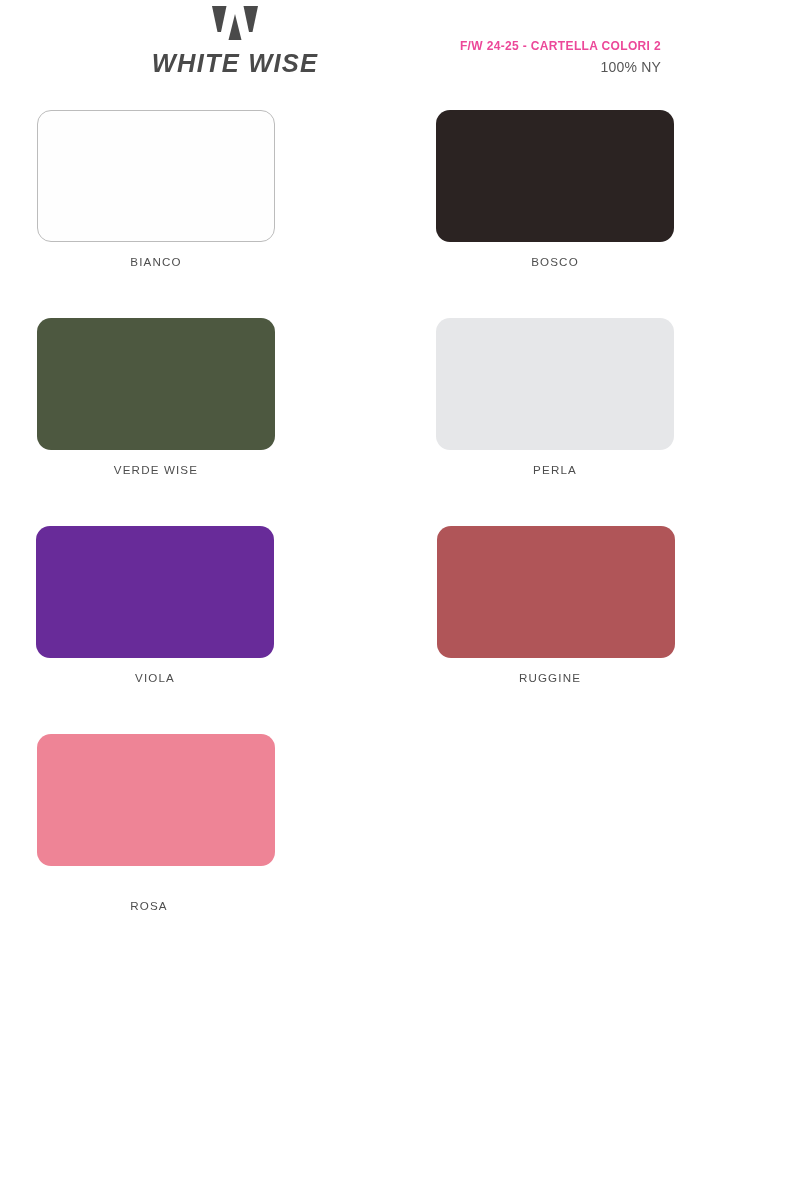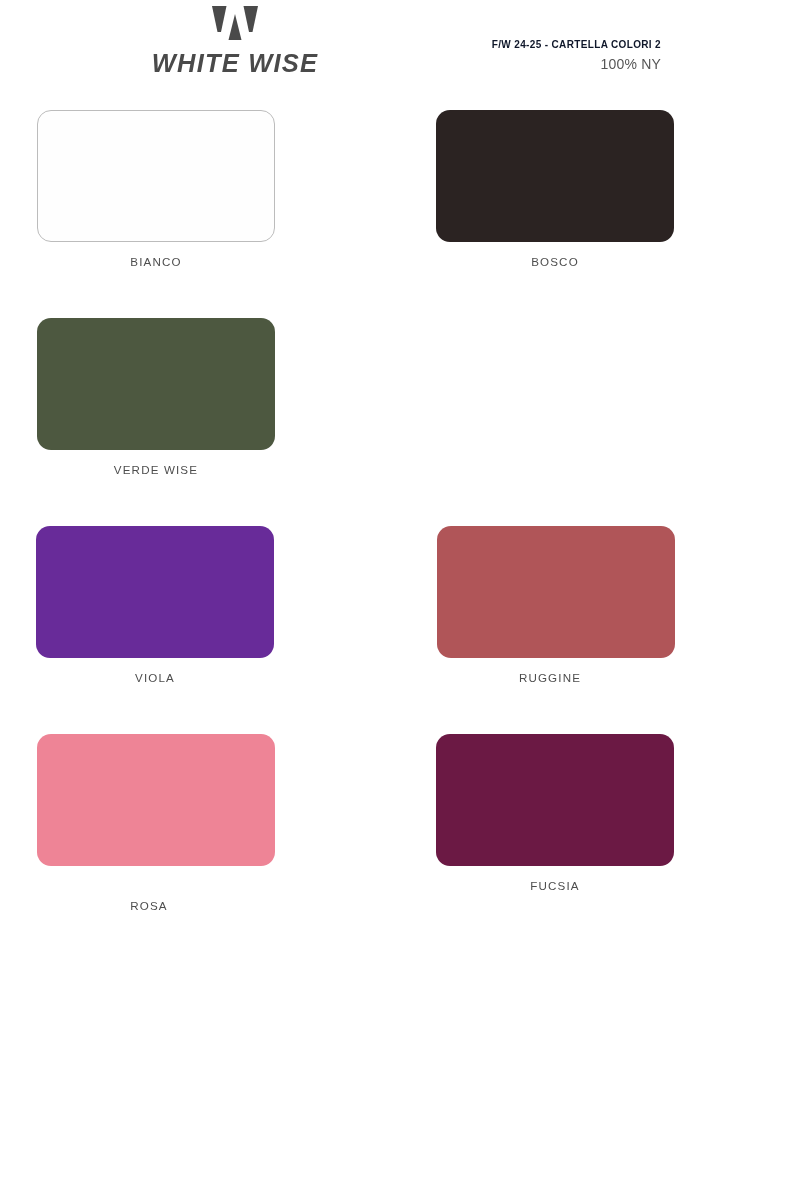--- a/index.html
+++ b/index.html
@@ -55,24 +55,24 @@
   }
 
   .header-meta {
     position: absolute;
     right: 139px;
     top: 39px;
     text-align: right;
   }
 
   .meta-title {
-    font-size: 10px;
+    font-size: 12px;
     font-weight: bold;
     letter-spacing: 0.35px;
-    color: #0f172a;
+    color: #ec4899;
     white-space: nowrap;
   }
 
   .meta-sub {
     margin-top: 6px;
     font-size: 14px;
     font-weight: normal;
     letter-spacing: 0.2px;
     color: #565656;
     white-space: nowrap;
@@ -168,36 +168,36 @@
         <div class="swatch-cell col-right">
           <div class="swatch-chip" style="background-color: rgb(43, 35, 34);"></div>
           <div class="swatch-label">BOSCO</div>
         </div>
       </div>
       <div class="swatch-row">
         <div class="swatch-cell col-left">
           <div class="swatch-chip" style="background-color: rgb(77, 88, 64);"></div>
           <div class="swatch-label">VERDE WISE</div>
         </div>
+        <div class="swatch-cell col-right">
+          <div class="swatch-chip" style="background-color: rgb(230, 231, 233);"></div>
+          <div class="swatch-label">PERLA</div>
+        </div>
       </div>
       <div class="swatch-row">
         <div class="swatch-cell col-right">
           <div class="swatch-chip" style="background-color: rgb(104, 43, 153);"></div>
           <div class="swatch-label">VIOLA</div>
         </div>
         <div class="swatch-cell col-left">
           <div class="swatch-chip" style="background-color: rgb(176, 85, 88);"></div>
           <div class="swatch-label nudge-left">RUGGINE</div>
         </div>
       </div>
       <div class="swatch-row">
         <div class="swatch-cell col-left">
           <div class="swatch-chip" style="background-color: rgb(238, 132, 150);"></div>
           <div class="swatch-label nudge-left2">ROSA</div>
         </div>
-        <div class="swatch-cell col-right">
-          <div class="swatch-chip" style="background-color: rgb(107, 25, 68);"></div>
-          <div class="swatch-label">FUCSIA</div>
-        </div>
       </div>
     </div>
 
 </div>
 
 </body></html>

